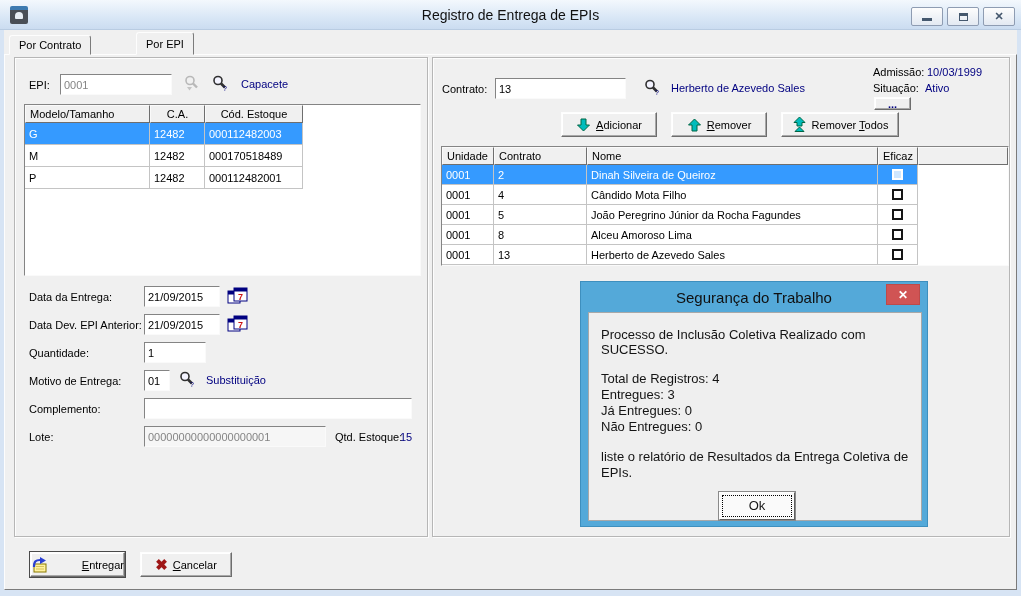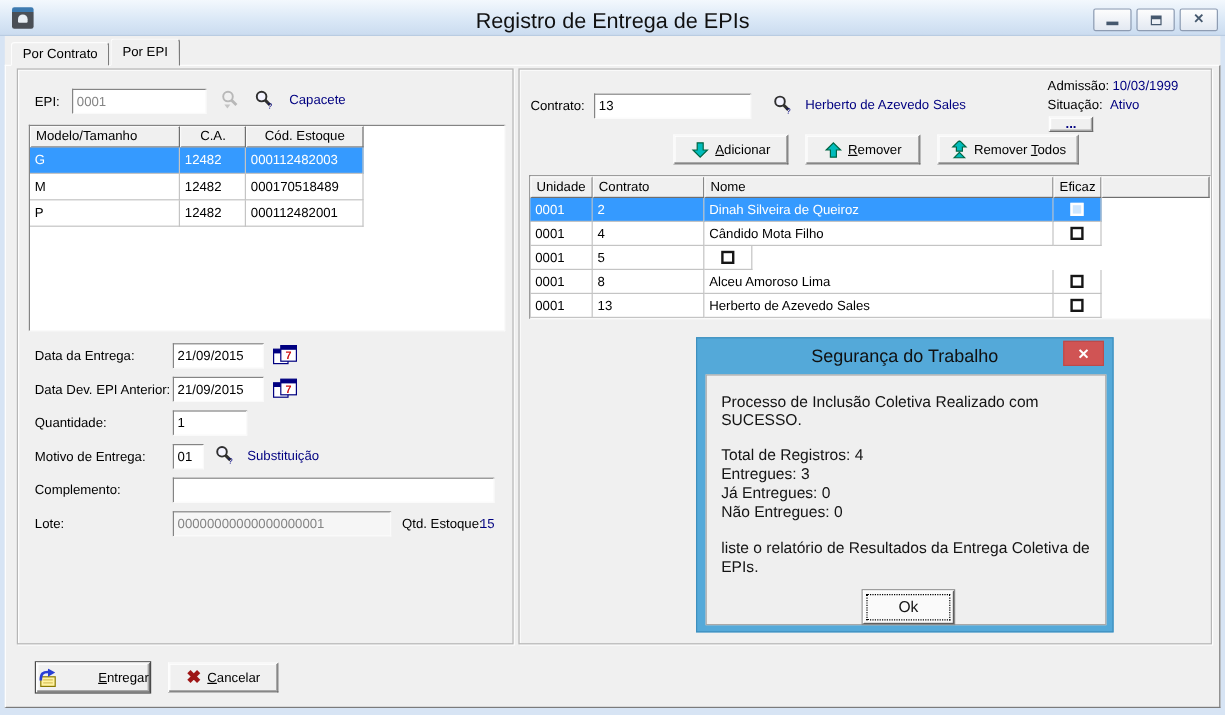--- a/index.html
+++ b/index.html
@@ -10,37 +10,37 @@
          outline:1px solid #8aa3c0; overflow:hidden; }
 
   
   .titlebar { position:absolute; left:0; top:0; right:0; height:30px;
       background:linear-gradient(#f3f8fd, #d9e7f6 60%, #cbdcf0);
       border-bottom:1px solid #b9cce2; }
   .app-icon { position:absolute; left:10px; top:6px; width:18px; height:18px;
       background:linear-gradient(#3d7ab0 0 4px, #4a4f56 4px); border-radius:2px; }
   .app-icon::after { content:""; position:absolute; left:5px; top:6px; width:8px; height:7px;
       background:#e8eef4; border-radius:4px 4px 1px 1px; }
-  .wtitle { position:absolute; left:0; right:0; top:7px; text-align:center; font-size:18px; color:#111; }
+  .wtitle { position:absolute; left:0; right:0; top:7px; text-align:center; font-size:14px; color:#111; }
   .wctrls { position:absolute; right:6px; top:7px; display:flex; gap:4px; }
   .wbtn { width:32px; height:19px; background:linear-gradient(#fdfdfd,#e3e9f2);
       border:1px solid #8e9cb2; border-radius:2px; display:flex; align-items:center; justify-content:center;
       color:#45586e; font-size:10px; }
   .glyph-min { width:10px; height:3px; background:#45586e; margin-top:6px; }
   .glyph-max { width:9px; height:8px; border:1px solid #45586e; border-top:3px solid #45586e; }
   .glyph-close { font-size:11px; font-weight:bold; line-height:1; }
 
   
   .client-bg { position:absolute; left:4px; right:4px; top:30px; bottom:6px; background:#f0f0f0; }
   .page-border { position:absolute; left:4px; right:4px; top:54px; bottom:6px;
       border:1px solid; border-color:#fdfdfd #7b7b7b #7b7b7b #fdfdfd; }
   .tab { position:absolute; top:35px; height:20px; padding:3px 9px 0 9px; background:#f0f0f0;
       border:1px solid; border-color:#fdfdfd #7b7b7b transparent #fdfdfd;
       border-radius:3px 3px 0 0; z-index:1; }
-  .tab.active { top:32px; height:23px; padding-top:5px; z-index:3; }
+  .tab.active { top:32px; height:23px; padding-top:5px; z-index:3;margin-left:44px; }
 
   
   .sunken { background:#fff; border:1px solid; border-color:#848484 #fafafa #fafafa #848484; }
   .groove { border:1px solid #b6b6b6; box-shadow:inset 1px 1px 0 #fdfdfd, 1px 1px 0 #fdfdfd; }
   .btn3d { background:#f0f0f0; border:1px solid; border-color:#fdfdfd #6d6d6d #6d6d6d #fdfdfd;
       box-shadow:inset -1px -1px 0 #a8a8a8, inset 1px 1px 0 #ffffff;
       display:flex; align-items:center; justify-content:center; gap:5px;
       font-family:"Liberation Sans", sans-serif; font-size:11px; color:#000; cursor:default; }
   .btn3d.default { box-shadow:0 0 0 1px #4a4a4a, inset -1px -1px 0 #a8a8a8, inset 1px 1px 0 #ffffff; }
   .u { text-decoration:underline; }
@@ -271,20 +271,21 @@
         <div class="gcell" style="width:52px;">0001</div>
         <div class="gcell" style="width:93px;">4</div>
         <div class="gcell" style="width:291px;">Cândido Mota Filho</div>
         <div class="gcell" style="width:40px; justify-content:center;">
             <div class="cb"></div>
           </div>
       </div>
       <div class="flexrow" style="height:20px;">
         <div class="gcell" style="width:52px;">0001</div>
         <div class="gcell" style="width:93px;">5</div>
+        <div class="gcell" style="width:291px;">João Peregrino Júnior da Rocha Fagundes</div>
         <div class="gcell" style="width:40px; justify-content:center;">
             <div class="cb"></div>
           </div>
       </div>
       <div class="flexrow" style="height:20px;">
         <div class="gcell" style="width:52px;">0001</div>
         <div class="gcell" style="width:93px;">8</div>
         <div class="gcell" style="width:291px;">Alceu Amoroso Lima</div>
         <div class="gcell" style="width:40px; justify-content:center;">
             <div class="cb"></div>

